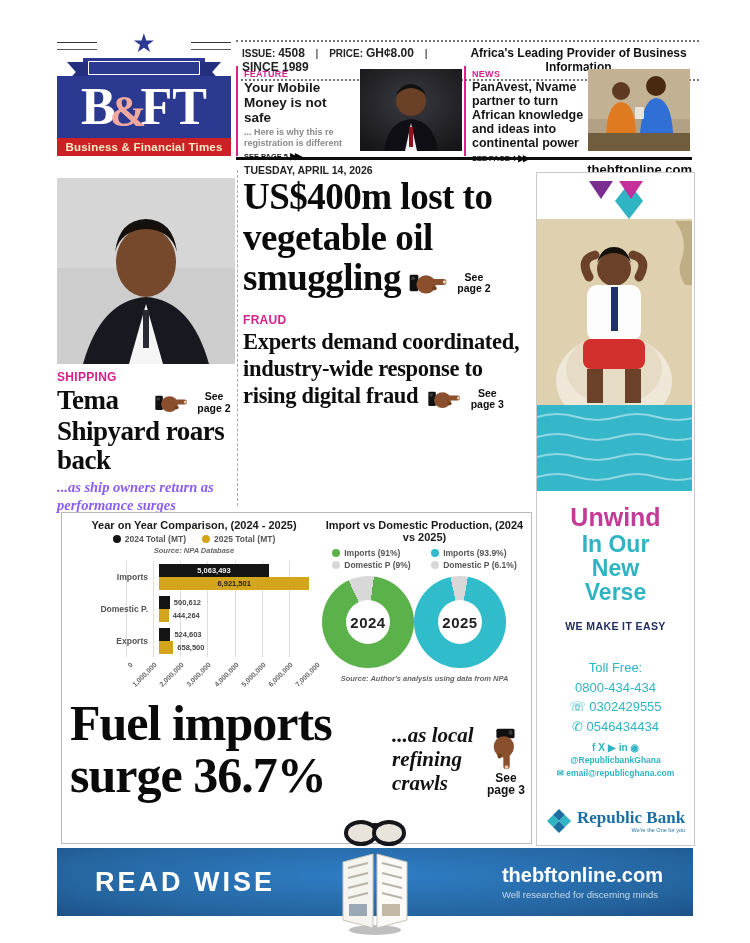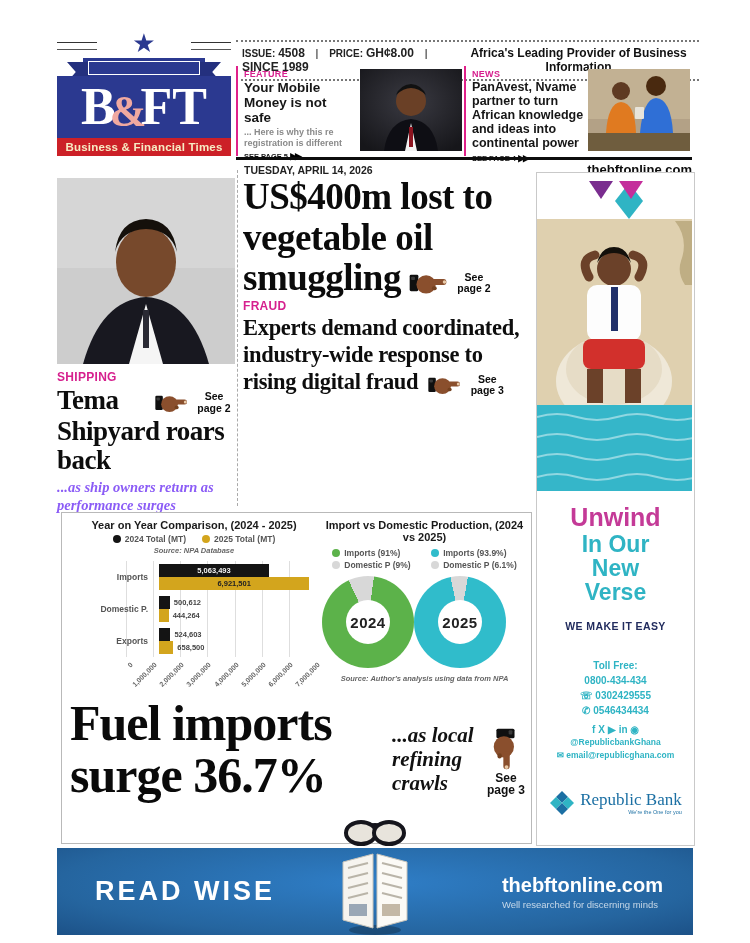--- a/index.html
+++ b/index.html
@@ -54,41 +54,41 @@
   .ship-h{font-family:"Liberation Serif",serif;font-weight:bold;font-size:27px;line-height:1.08;
           color:#0d0d0d;margin-top:2px;letter-spacing:-.5px;}
   .handsee{float:right;display:flex;align-items:center;gap:4px;margin:4px 0 2px 6px;}
   .see{font-size:10.5px;font-weight:bold;line-height:1.05;width:42px;text-align:center;font-family:"Liberation Sans",sans-serif;letter-spacing:0;}
   .standfirst{font-family:"Liberation Serif",serif;font-style:italic;font-weight:bold;
               font-size:14.5px;line-height:1.2;color:#8b5cf6;margin-top:4px;}
   .midcol{position:absolute;left:243px;top:176px;width:296px;}
   .main-h{font-family:"Liberation Serif",serif;font-weight:bold;font-size:37px;line-height:1.1;
           color:#0b0b0b;letter-spacing:-.5px;margin-top:1px;}
   .main-h .handsee{float:none;display:inline-flex;vertical-align:middle;margin-left:8px;}
-  .fraud{margin-top:0;}
+  .fraud{margin-top:14px;}
   .fraud-h{font-family:"Liberation Serif",serif;font-weight:bold;font-size:22.5px;line-height:1.18;
            letter-spacing:-.3px;color:#0d0d0d;margin-top:2px;}
   .fraud-h .handsee{float:none;display:inline-flex;vertical-align:middle;margin-left:10px;}
   .hand{width:40px;height:29px;flex:none;}
   .hand.sm{width:34px;height:25px;}
   .hand.down{transform:rotate(90deg);width:44px;height:32px;}
   
   .ad{position:absolute;left:536px;top:172px;width:157px;height:672px;border:1px solid #c9c9c9;
       background:#fff;}
   .ad svg.photo{display:block;}
   .adtxt{text-align:center;}
   .ad .unwind{font-size:25px;font-weight:bold;color:#c43a97;margin-top:14px;line-height:1;}
   .ad .verse{font-size:23px;font-weight:bold;color:#2fb4c4;line-height:1.05;width:100px;margin:2px auto 0;}
   .ad .easy{font-size:10.5px;font-weight:bold;color:#222c5e;letter-spacing:.4px;margin-top:16px;}
-  .ad .contact{margin-top:26px;color:#2fb4c4;font-weight:bold;font-size:10px;line-height:1.5;}
+  .ad .contact{margin-top:26px;color:#2fb4c4;font-weight:normal;font-size:13px;line-height:1.5;}
   .ad .socials{margin-top:6px;color:#2fb4c4;font-size:10px;font-weight:bold;letter-spacing:3px;}
   .ad .handle{color:#2fb4c4;font-weight:bold;font-size:8.5px;margin-top:2px;}
   .ad .email{color:#2fb4c4;font-weight:bold;font-size:8.5px;margin-top:3px;}
   .banklogo{display:flex;align-items:center;justify-content:center;gap:5px;margin-top:30px;}
-  .bankname{font-family:"Liberation Serif",serif;font-weight:normal;font-size:17px;color:#1b6fa3;line-height:1;}
+  .bankname{font-family:"Liberation Serif",serif;font-weight:bold;font-size:17px;color:#1b6fa3;line-height:1;}
   .banktag{font-size:5.5px;color:#1b6fa3;text-align:right;margin-top:1px;}
   
   .panel{position:absolute;left:61px;top:512px;width:469px;height:330px;border:1px solid #b9b9b9;background:#fff;}
   .charts{display:flex;padding:6px 4px 0 4px;}
   .chartL{width:256px;flex:none;}
   .chartR{flex:1;}
   .ctitle{font-size:11px;font-weight:bold;text-align:center;color:#1a1a1a;}
   .legrow{display:flex;justify-content:center;gap:16px;margin-top:3px;}
   .legitem{display:flex;align-items:center;gap:4px;font-size:8.5px;font-weight:bold;color:#555;}
   .dot{width:8px;height:8px;border-radius:50%;flex:none;}
@@ -115,21 +115,21 @@
   .donut .dl{position:relative;z-index:1;font-size:15px;font-weight:bold;color:#222;letter-spacing:.5px;}
   
   .fuel{display:flex;align-items:flex-end;padding:4px 6px 0 8px;}
   .fuel-h{font-family:"Liberation Serif",serif;font-weight:bold;font-size:50px;line-height:1.04;
           letter-spacing:-1px;color:#0a0a0a;width:322px;flex:none;}
   .fuel-sf{font-family:"Liberation Serif",serif;font-style:italic;font-weight:bold;font-size:21px;
            line-height:1.15;width:92px;flex:none;margin-bottom:6px;}
   .fuel-see{flex:1;display:flex;flex-direction:column;align-items:center;gap:6px;margin-bottom:4px;}
   .fuel-see .see{font-size:12px;}
   
-  .footer{position:absolute;left:57px;top:848px;width:636px;height:87px;
+  .footer{position:absolute;left:57px;top:848px;width:636px;height:68px;
           background:radial-gradient(ellipse at 50% 40%,#2f7ec7 0%,#25659f 70%,#1c5187 100%);
           display:flex;align-items:center;}
   .footer .rw{color:#fff;font-weight:bold;font-size:27px;letter-spacing:3px;padding-left:38px;}
   .fgraphic{position:absolute;left:50%;top:-30px;transform:translateX(-50%);}
   .footer .right{margin-left:auto;padding-right:30px;text-align:left;}
   .footer .site2{color:#fff;font-weight:bold;font-size:20px;}
   .footer .tag2{color:rgba(255,255,255,.72);font-size:9.5px;margin-top:2px;}
 </style>
 </head>
 <body>

